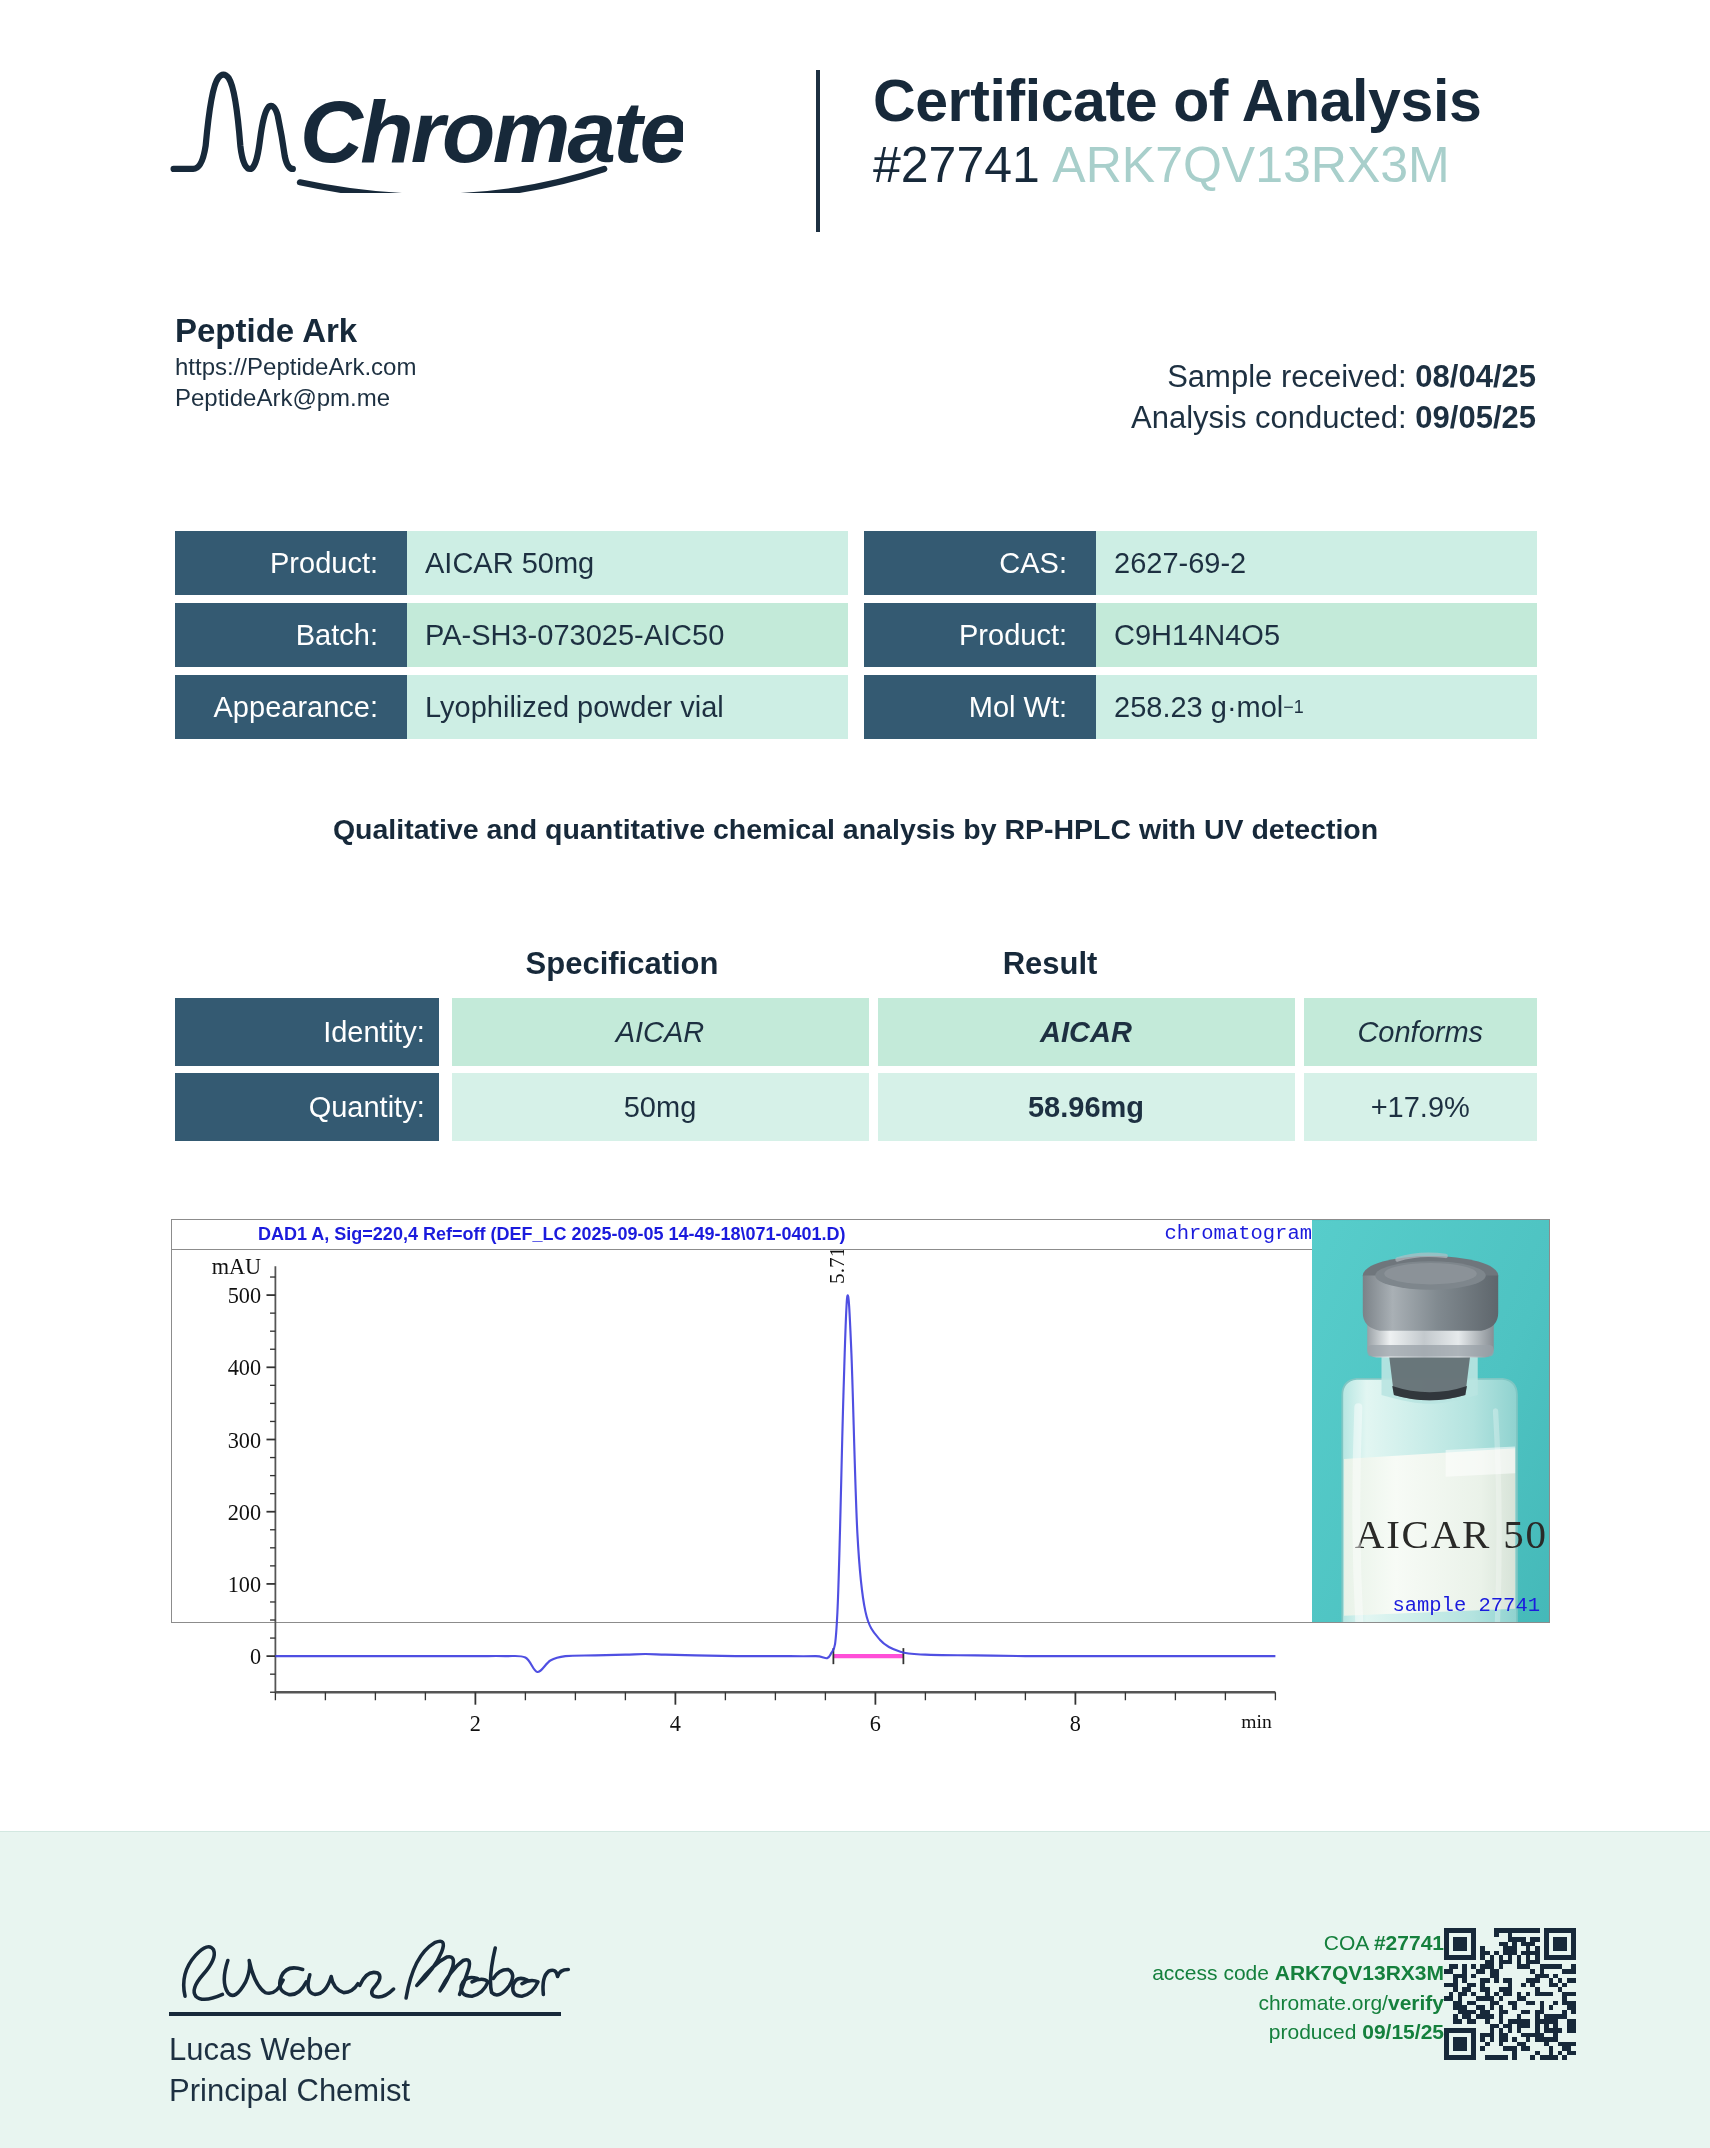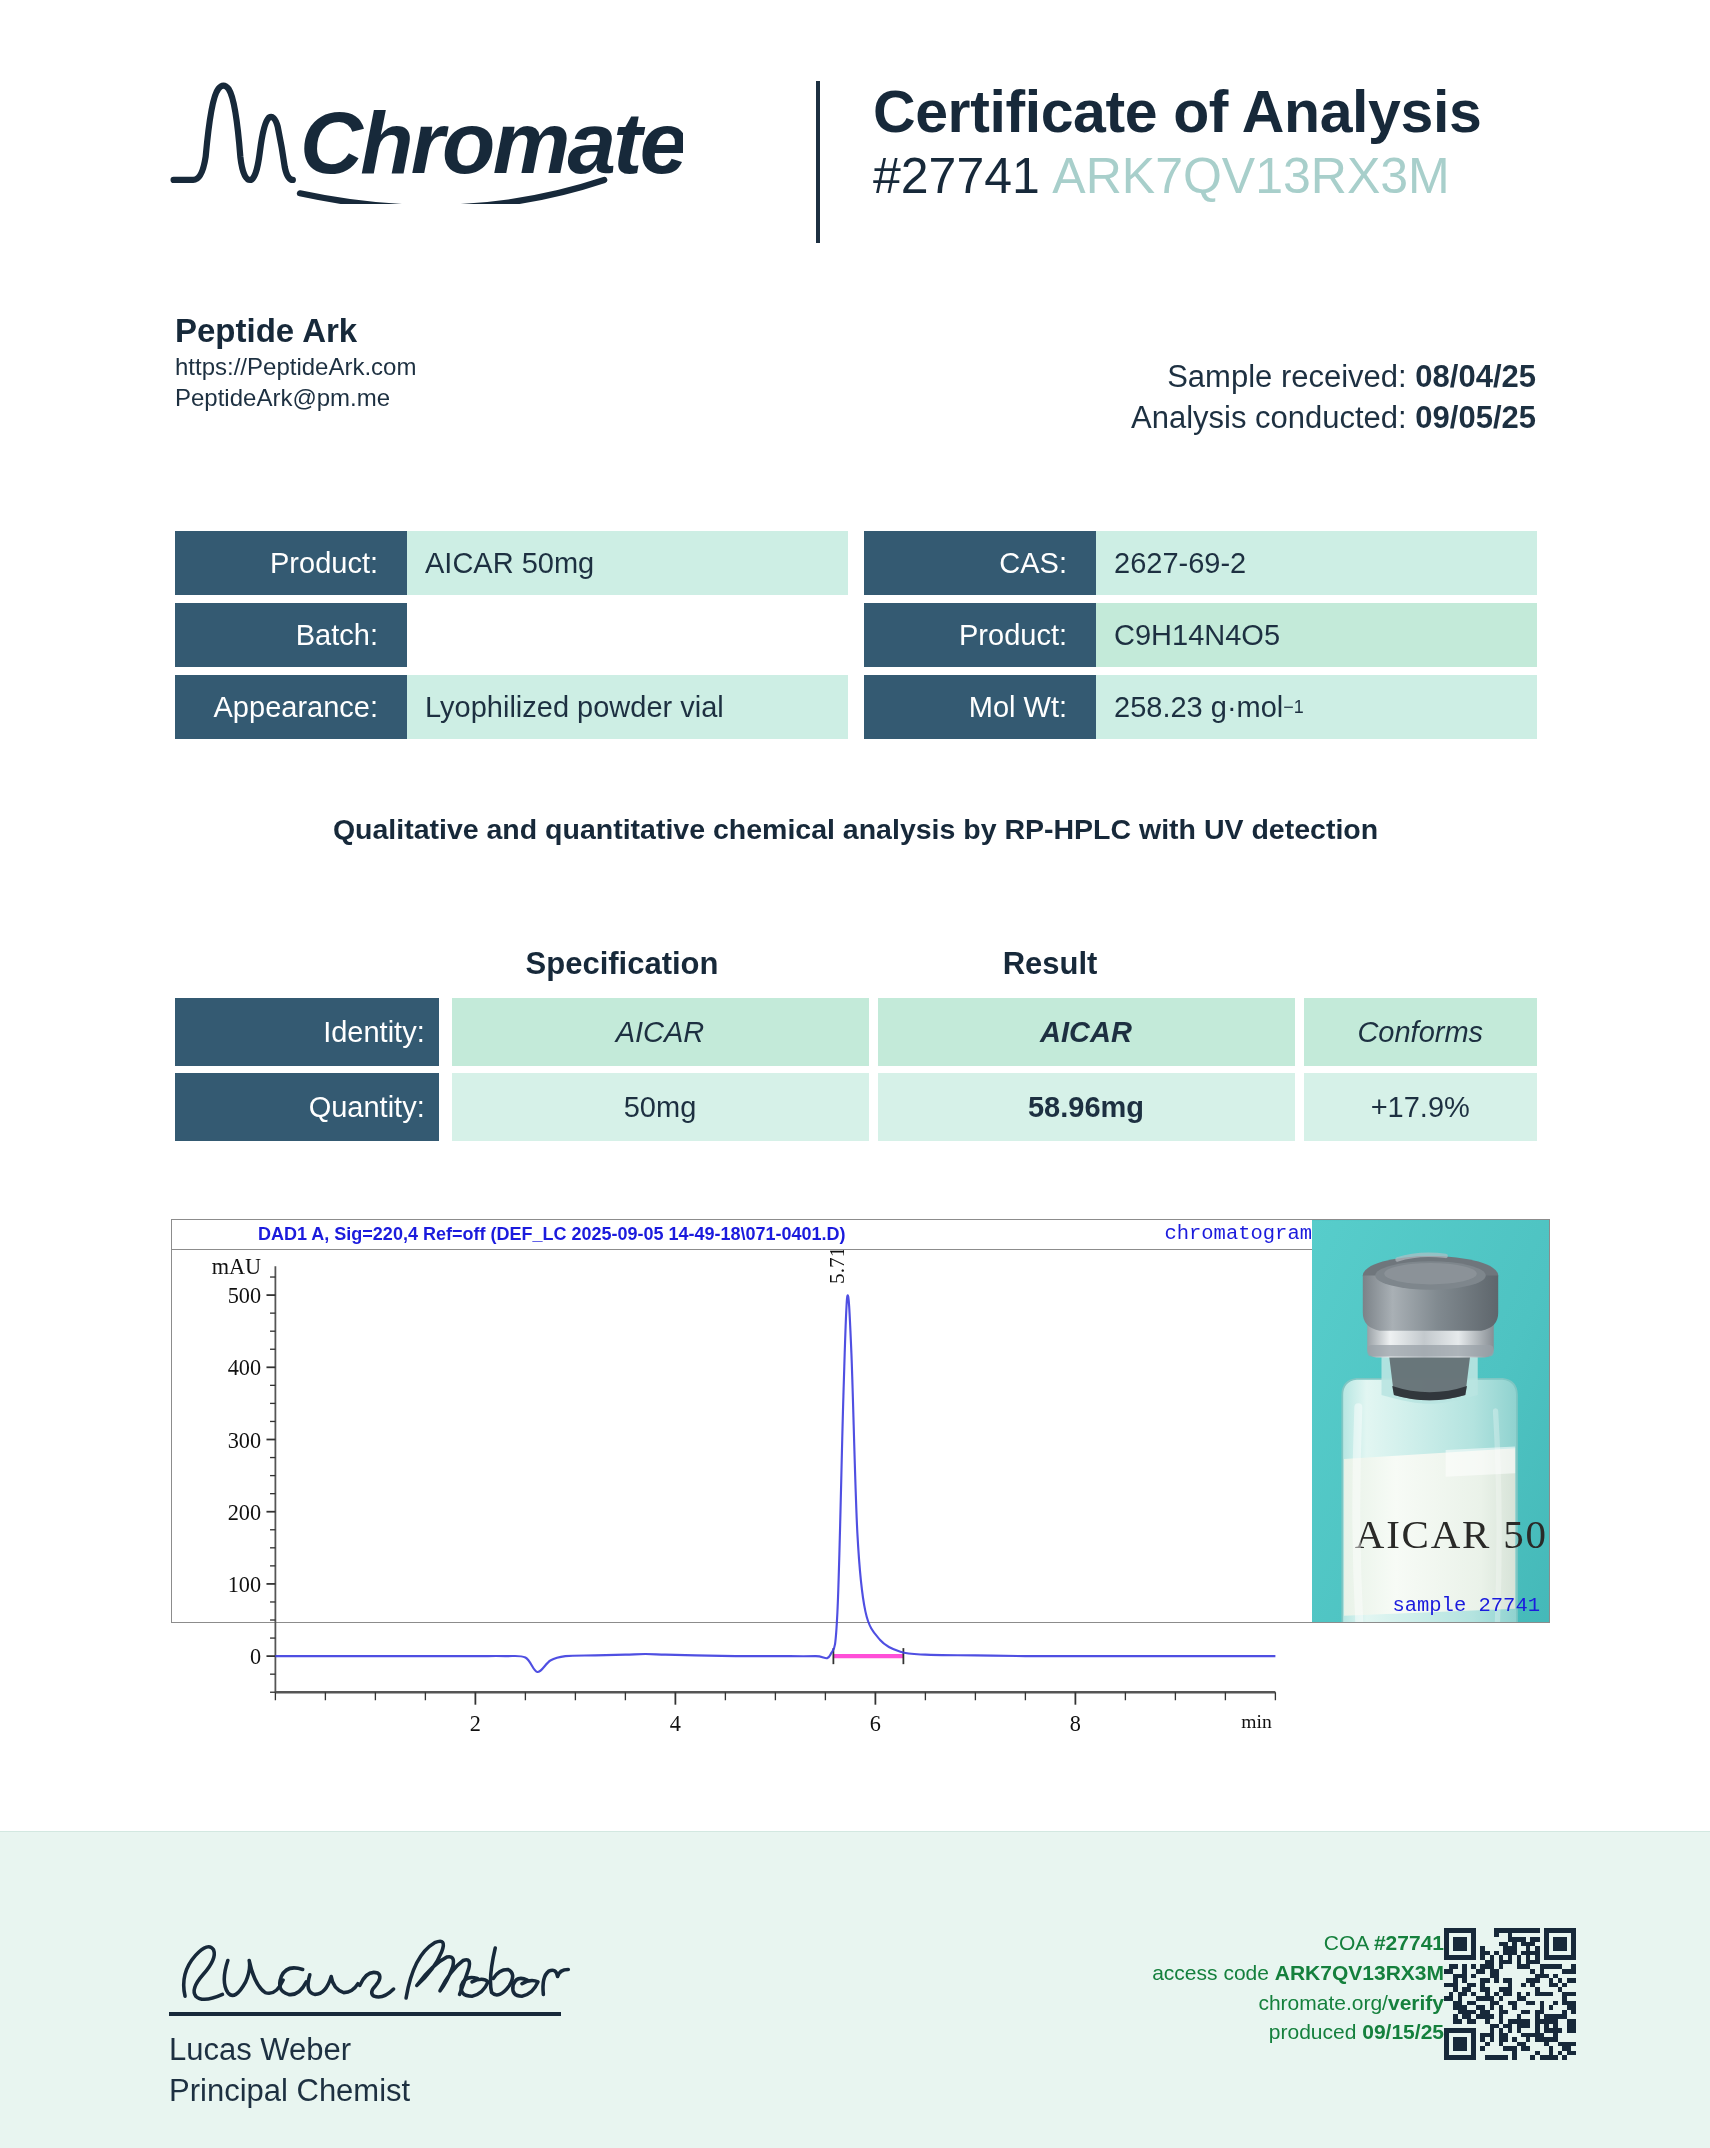--- a/index.html
+++ b/index.html
@@ -18,21 +18,20 @@
     background: #ffffff;
     overflow: hidden;
   }
 
   
   .header {
     position: absolute;
     left: 0; top: 0;
     width: 1685px;
     height: 267px;
-    margin-top: 11px;
   }
   .logo-wrap {
     position: absolute;
     left: 166px;
     top: 64px;
     width: 517px;
     height: 129px;
   }
   .logo-svg { display: block; }
   .header-divider {
@@ -371,20 +370,21 @@
   </div>
 
   <div class="info-tables">
     <div class="info-col">
       <div class="info-row">
         <div class="info-key">Product:</div>
         <div class="info-val">AICAR 50mg</div>
       </div>
       <div class="info-row">
         <div class="info-key">Batch:</div>
+        <div class="info-val alt">PA-SH3-073025-AIC50</div>
       </div>
       <div class="info-row">
         <div class="info-key">Appearance:</div>
         <div class="info-val">Lyophilized powder vial</div>
       </div>
     </div>
 
     <div class="info-col">
       <div class="info-row">
         <div class="info-key">CAS:</div>

